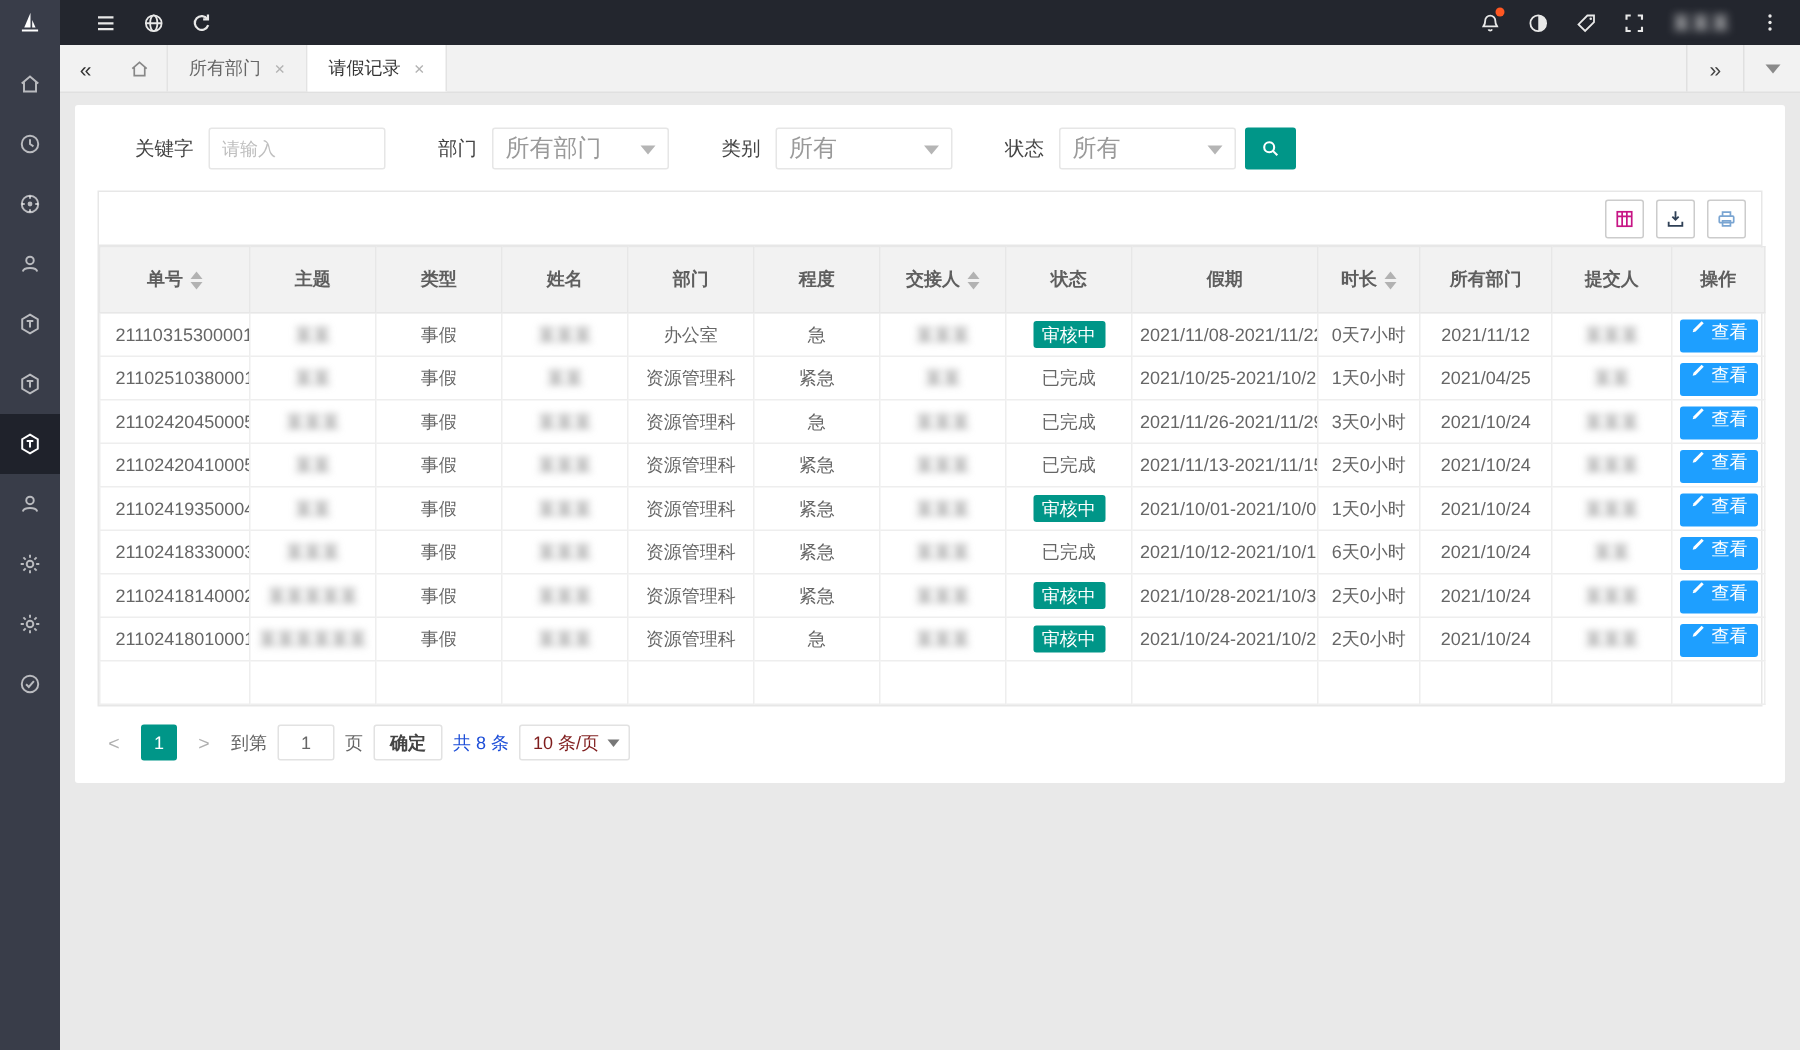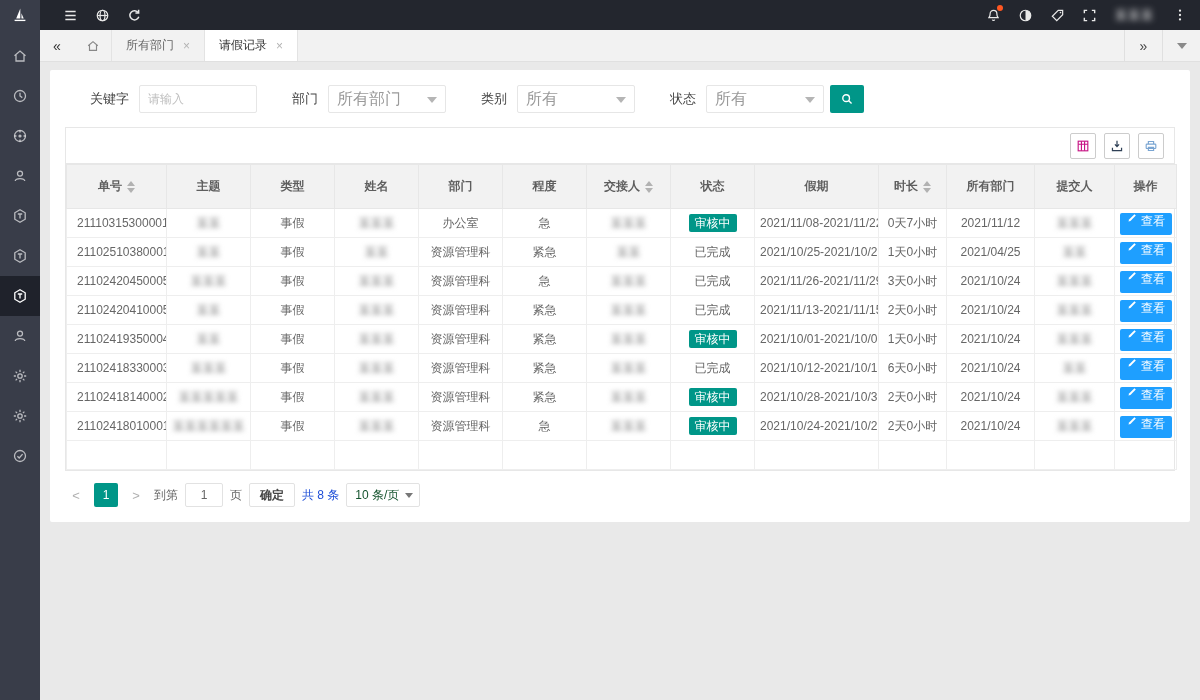--- a/index.html
+++ b/index.html
@@ -55,21 +55,21 @@
   .blur{filter:blur(2.5px);color:#888}
   .badge{display:inline-block;background:#009688;color:#fff;padding:2px 6px;border-radius:2px;font-size:12px;line-height:14px}
   .view-btn{background:#1E9FFF;color:#fff;border:none;border-radius:2px;height:22px;padding:0 7px;display:inline-flex;align-items:flex-start;gap:4px;font-size:12px;cursor:pointer}
   
   .pagination{display:flex;align-items:center;margin-top:12px;font-size:12px;color:#666;gap:7px}
   .page-arrow{width:22px;height:24px;display:flex;align-items:center;justify-content:center;color:#b0b0b0;cursor:pointer;font-size:13px}
   .page-num{min-width:24px;height:24px;background:#009688;color:#fff;display:flex;align-items:center;justify-content:center;border-radius:2px;cursor:pointer}
   .goto-input{width:38px;height:24px;border:1px solid #e2e2e2;border-radius:2px;text-align:center;font-size:12px;color:#666;outline:none}
   .confirm-btn{height:24px;padding:0 10px;background:#fff;border:1px solid #e2e2e2;border-radius:2px;font-size:12px;color:#444;font-weight:bold;cursor:pointer}
   .total{color:#1d4ed8}
-  .perpage{height:24px;border:1px solid #e2e2e2;border-radius:2px;display:flex;align-items:center;padding:0 20px 0 8px;position:relative;background:#fff;cursor:pointer;color:#14532d}
+  .perpage{height:24px;border:1px solid #e2e2e2;border-radius:2px;display:flex;align-items:center;padding:0 20px 0 8px;position:relative;background:#fff;cursor:pointer;color:#7f1d1d}
   .perpage .sel-caret{position:absolute;right:6px;top:9px;width:0;height:0;border-left:4px solid transparent;border-right:4px solid transparent;border-top:5px solid #777}
   svg{display:block}
 </style>
 </head>
 <body>
 
 <div class="app">
 
   <header class="navbar">
     <div class="logo">

